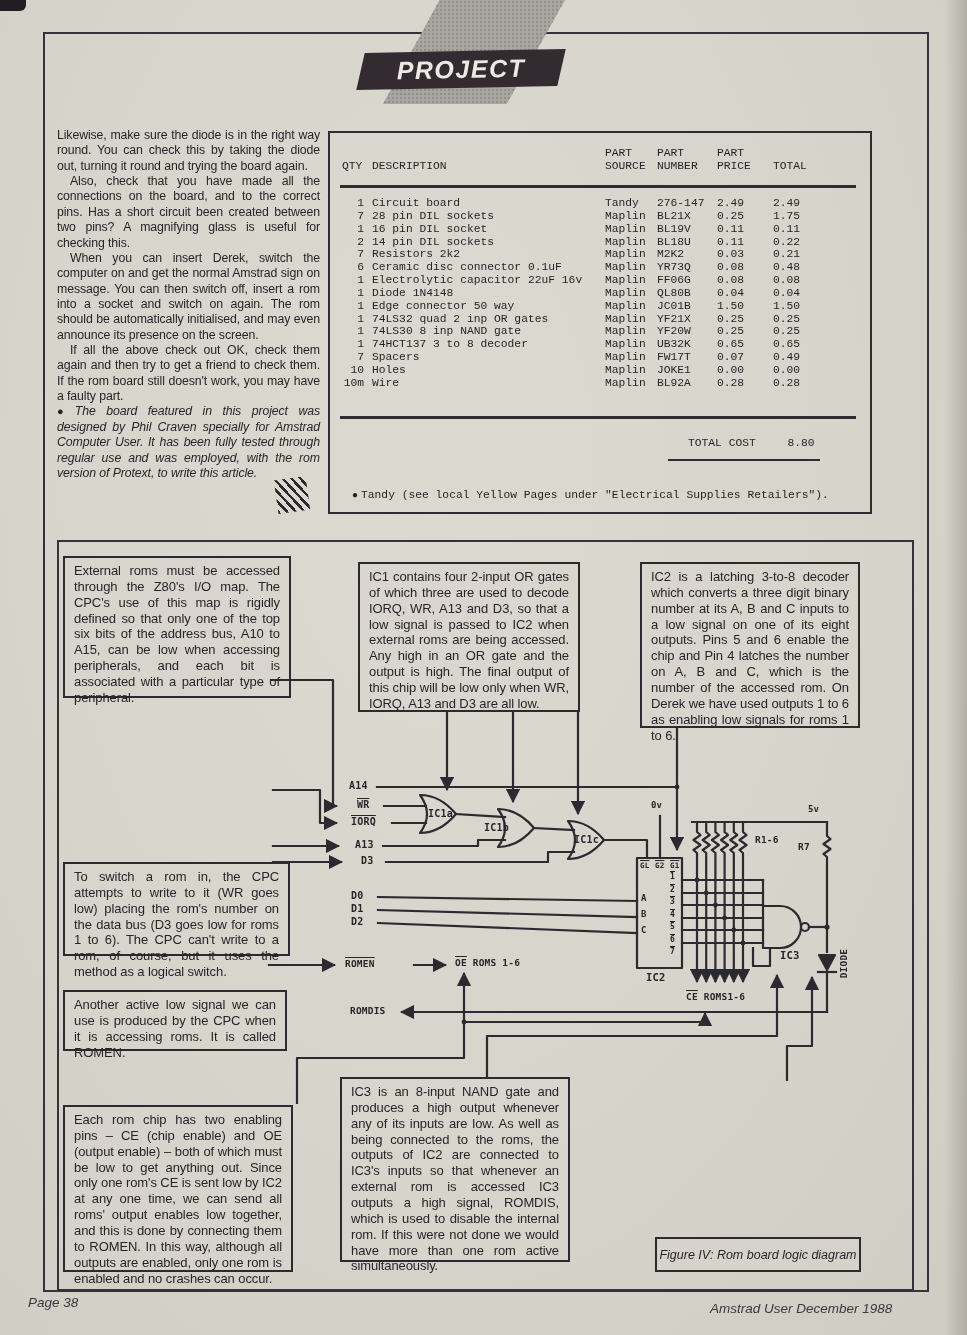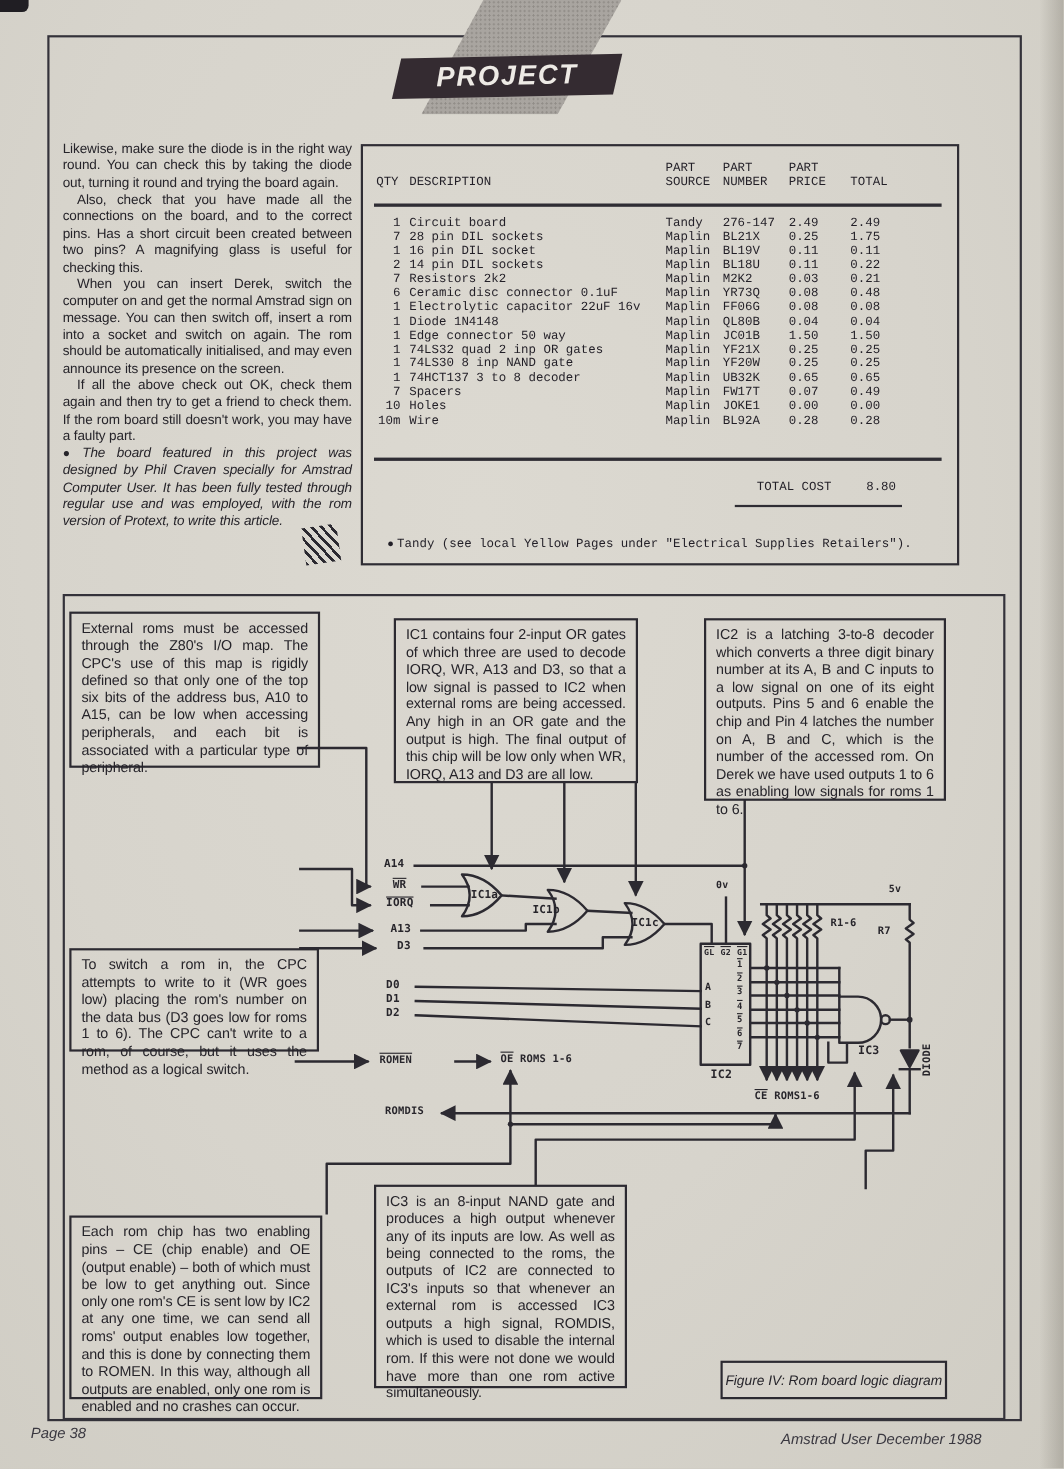--- a/index.html
+++ b/index.html
@@ -220,20 +220,21 @@
     <div class="rule3"></div>
     <div class="supplier2"><span class="blt">●</span><span>Tandy (see local Yellow Pages under "Electrical Supplies Retailers").</span></div>
   </div>
 
   <div class="fig-frame"></div>
 
   <div class="co" style="left:63px;top:556px;width:206px;height:128px">External roms must be accessed through the Z80's I/O map. The CPC's use of this map is rigidly defined so that only one of the top six bits of the address bus, A10 to A15, can be low when accessing peripherals, and each bit is associated with a particular type of peripheral.</div>
   <div class="co" style="left:358px;top:562px;width:200px;height:136px">IC1 contains four 2-input OR gates of which three are used to decode IORQ, WR, A13 and D3, so that a low signal is passed to IC2 when external roms are being accessed. Any high in an OR gate and the output is high. The final output of this chip will be low only when WR, IORQ, A13 and D3 are all low.</div>
   <div class="co" style="left:640px;top:562px;width:198px;height:152px">IC2 is a latching 3-to-8 decoder which converts a three digit binary number at its A, B and C inputs to a low signal on one of its eight outputs. Pins 5 and 6 enable the chip and Pin 4 latches the number on A, B and C, which is the number of the accessed rom. On Derek we have used outputs 1 to 6 as enabling low signals for roms 1 to 6.</div>
   <div class="co" style="left:63px;top:862px;width:205px;height:80px"><span>To switch a rom in, the CPC attempts to write to it </span><span class="it">(WR goes low)</span><span> placing the rom's number on the data bus </span><span class="it">(D3 goes low for roms 1 to 6)</span><span>. The CPC can't write to a rom, of course, but it uses the method as a logical switch.</span></div>
+  <div class="co" style="left:63px;top:990px;width:202px;height:47px">Another active low signal we can use is produced by the CPC when it is accessing roms. It is called ROMEN.</div>
   <div class="co" style="left:63px;top:1105px;width:208px;height:153px">Each rom chip has two enabling pins – CE (chip enable) and OE (output enable) – both of which must be low to get anything out. Since only one rom's CE is sent low by IC2 at any one time, we can send all roms' output enables low together, and this is done by connecting them to ROMEN. In this way, although all outputs are enabled, only one rom is enabled and no crashes can occur.</div>
   <div class="co" style="left:340px;top:1077px;width:208px;height:171px">IC3 is an 8-input NAND gate and produces a high output whenever any of its inputs are low. As well as being connected to the roms, the outputs of IC2 are connected to IC3's inputs so that whenever an external rom is accessed IC3 outputs a high signal, ROMDIS, which is used to disable the internal rom. If this were not done we would have more than one rom active simultaneously.</div>
   <div class="caption">Figure IV: Rom board logic diagram</div>
 
   <svg class="wires" width="967" height="1335" viewBox="0 0 967 1335">
     <defs>
       <marker id="ar" viewBox="0 0 10 10" refX="8.5" refY="5" markerWidth="6.5" markerHeight="6.5" orient="auto-start-reverse">
         <path d="M0 0 L10 5 L0 10 z" fill="#2c2a31"></path>
       </marker>
     </defs>

